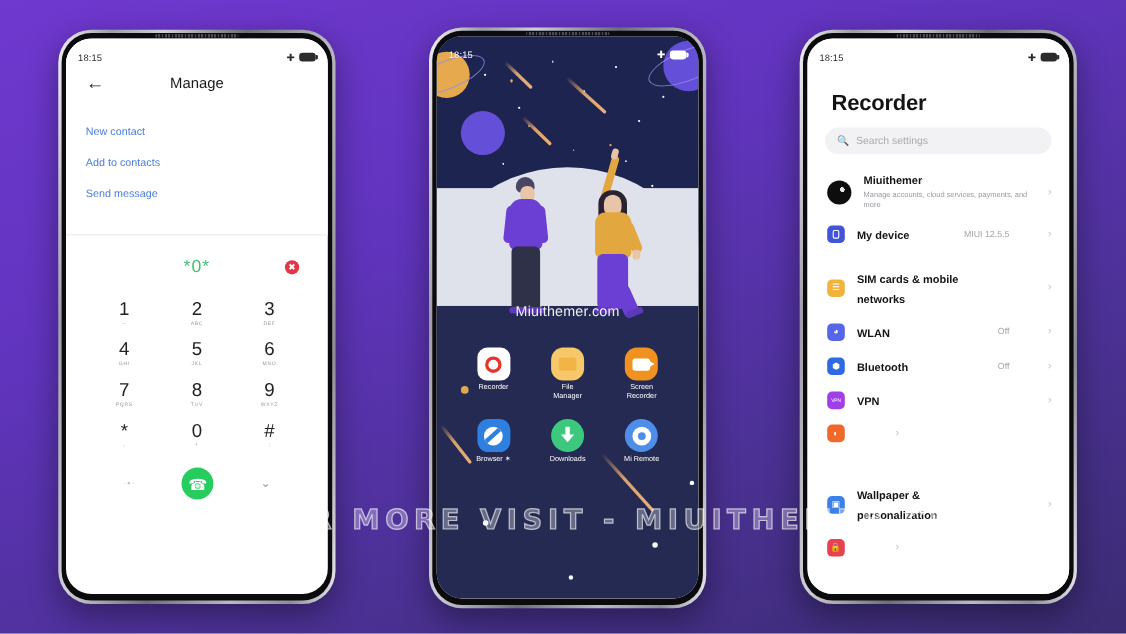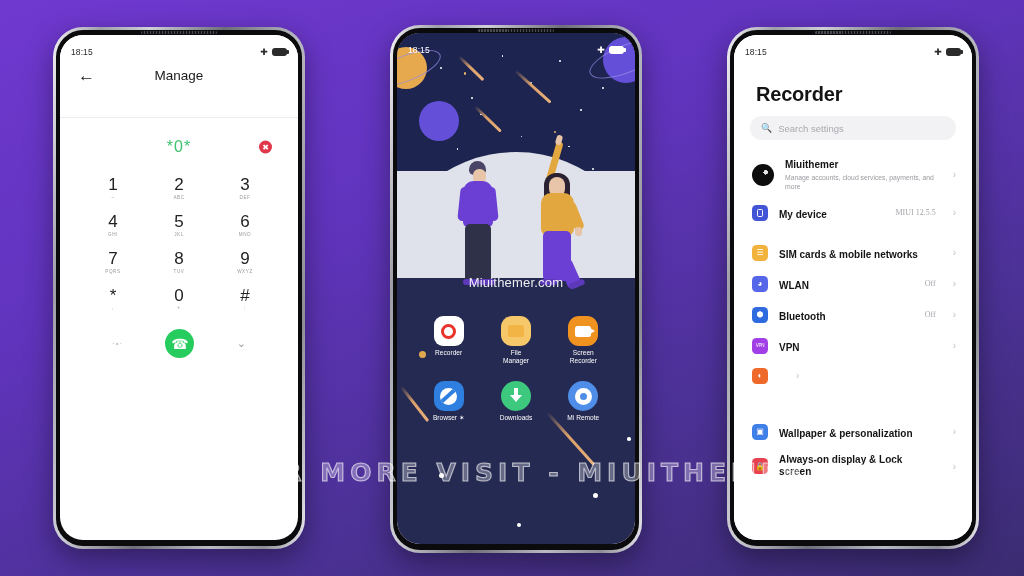--- a/index.html
+++ b/index.html
@@ -180,21 +180,21 @@
   .set-ico {
     width: 16px; height: 16px; border-radius: 4.5px; flex: 0 0 16px;
     display: flex; align-items: center; justify-content: center;
     color: #fff; font-size: 8px;
   }
   .set-ico.avatar { width: 22px; height: 22px; flex: 0 0 22px; border-radius: 50%;
      background: radial-gradient(circle at 62% 38%, #e7e7ea 0 11%, #0d0d0d 12% 100%); }
   .set-txt { flex: 1; min-width: 0; }
   .set-name { font-size: 10px; color: #141414; font-weight: bold; line-height: 1.25; }
   .set-sub { font-size: 6.8px; color: #9b9ba1; line-height: 1.35; margin-top: 1.5px; }
-  .set-val { font-size: 8px; color: #a4a4aa; margin-right: 6px; font-family: Liberation Serif, serif; }
+  .set-val { font-size: 8px; color: #a4a4aa; margin-right: 24px; }
   .set-chev { font-size: 10px; color: #c2c2c8; }
   .set-gap { height: 9px; }
 
   
   .watermark {
     position: absolute; top: 455px; left: 0; width: 1024px; height: 34px;
     display: flex; align-items: center; justify-content: center;
     font-size: 25px; font-weight: bold; letter-spacing: 5px;
     color: rgba(255,255,255,.30);
     -webkit-text-stroke: 1.1px rgba(255,255,255,.62);
@@ -215,20 +215,25 @@
         <span class="st-right">
           <span class="ico-plane">✚</span>
           <span class="batt"></span>
         </span>
       </div>
 
       <div class="dial-top">
         <div class="dial-header">
           <span class="back-arrow">←</span>
           <span class="dial-title">Manage</span>
+        </div>
+        <div class="dial-actions">
+          <div class="dial-action">New contact</div>
+          <div class="dial-action">Add to contacts</div>
+          <div class="dial-action">Send message</div>
         </div>
         <div class="dial-divider"></div>
       </div>
 
       <div class="num-row">
         <span class="num-display">*0*</span>
         <span class="del-btn">✖</span>
       </div>
 
       <div class="keypad">
@@ -543,23 +548,20 @@
             <span class="set-ico" style="background:#3f7fe8;">▣</span>
             <span class="set-txt">
               <span class="set-name">Wallpaper &amp; personalization</span>
             </span>
             <span class="set-val"></span>
             <span class="set-chev">›</span>
           </div>
 
           <div class="set-row">
             <span class="set-ico" style="background:#e8414f;">🔒</span>
-            <span class="set-txt">
-              <span class="set-name" style="max-width:140px;display:block;">Always-on display &amp; Lock screen</span>
-            </span>
             <span class="set-val"></span>
             <span class="set-chev">›</span>
           </div>
 
         </div>
       </div>
 
     </div>
   </div>
 </div>

